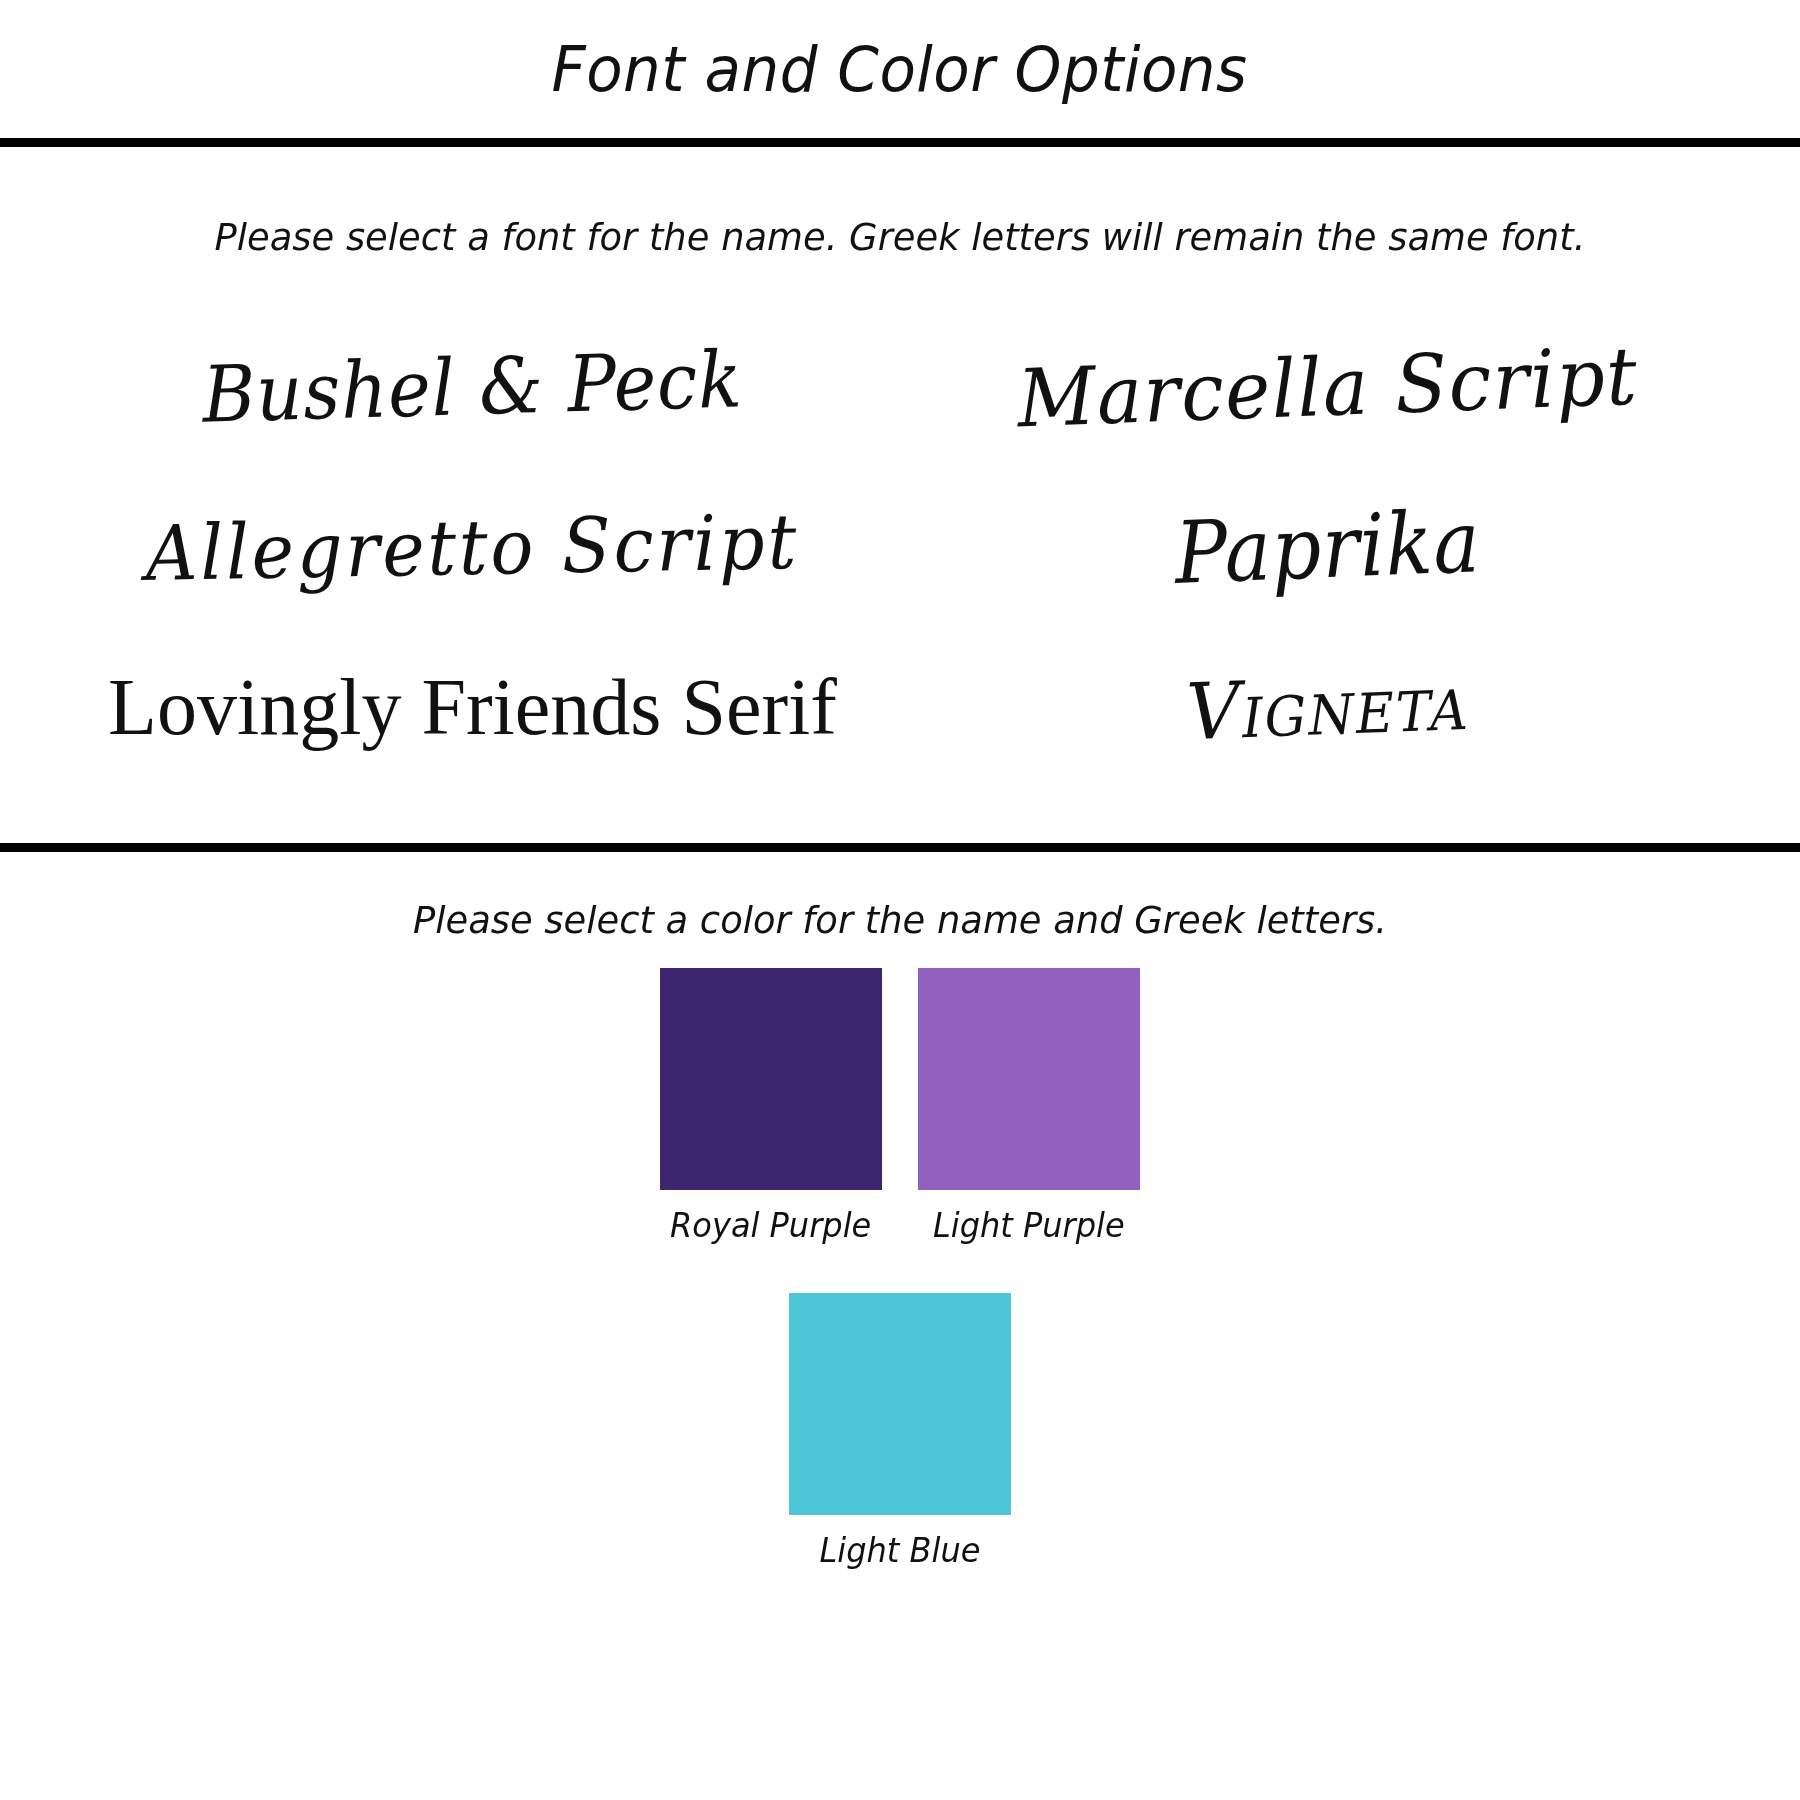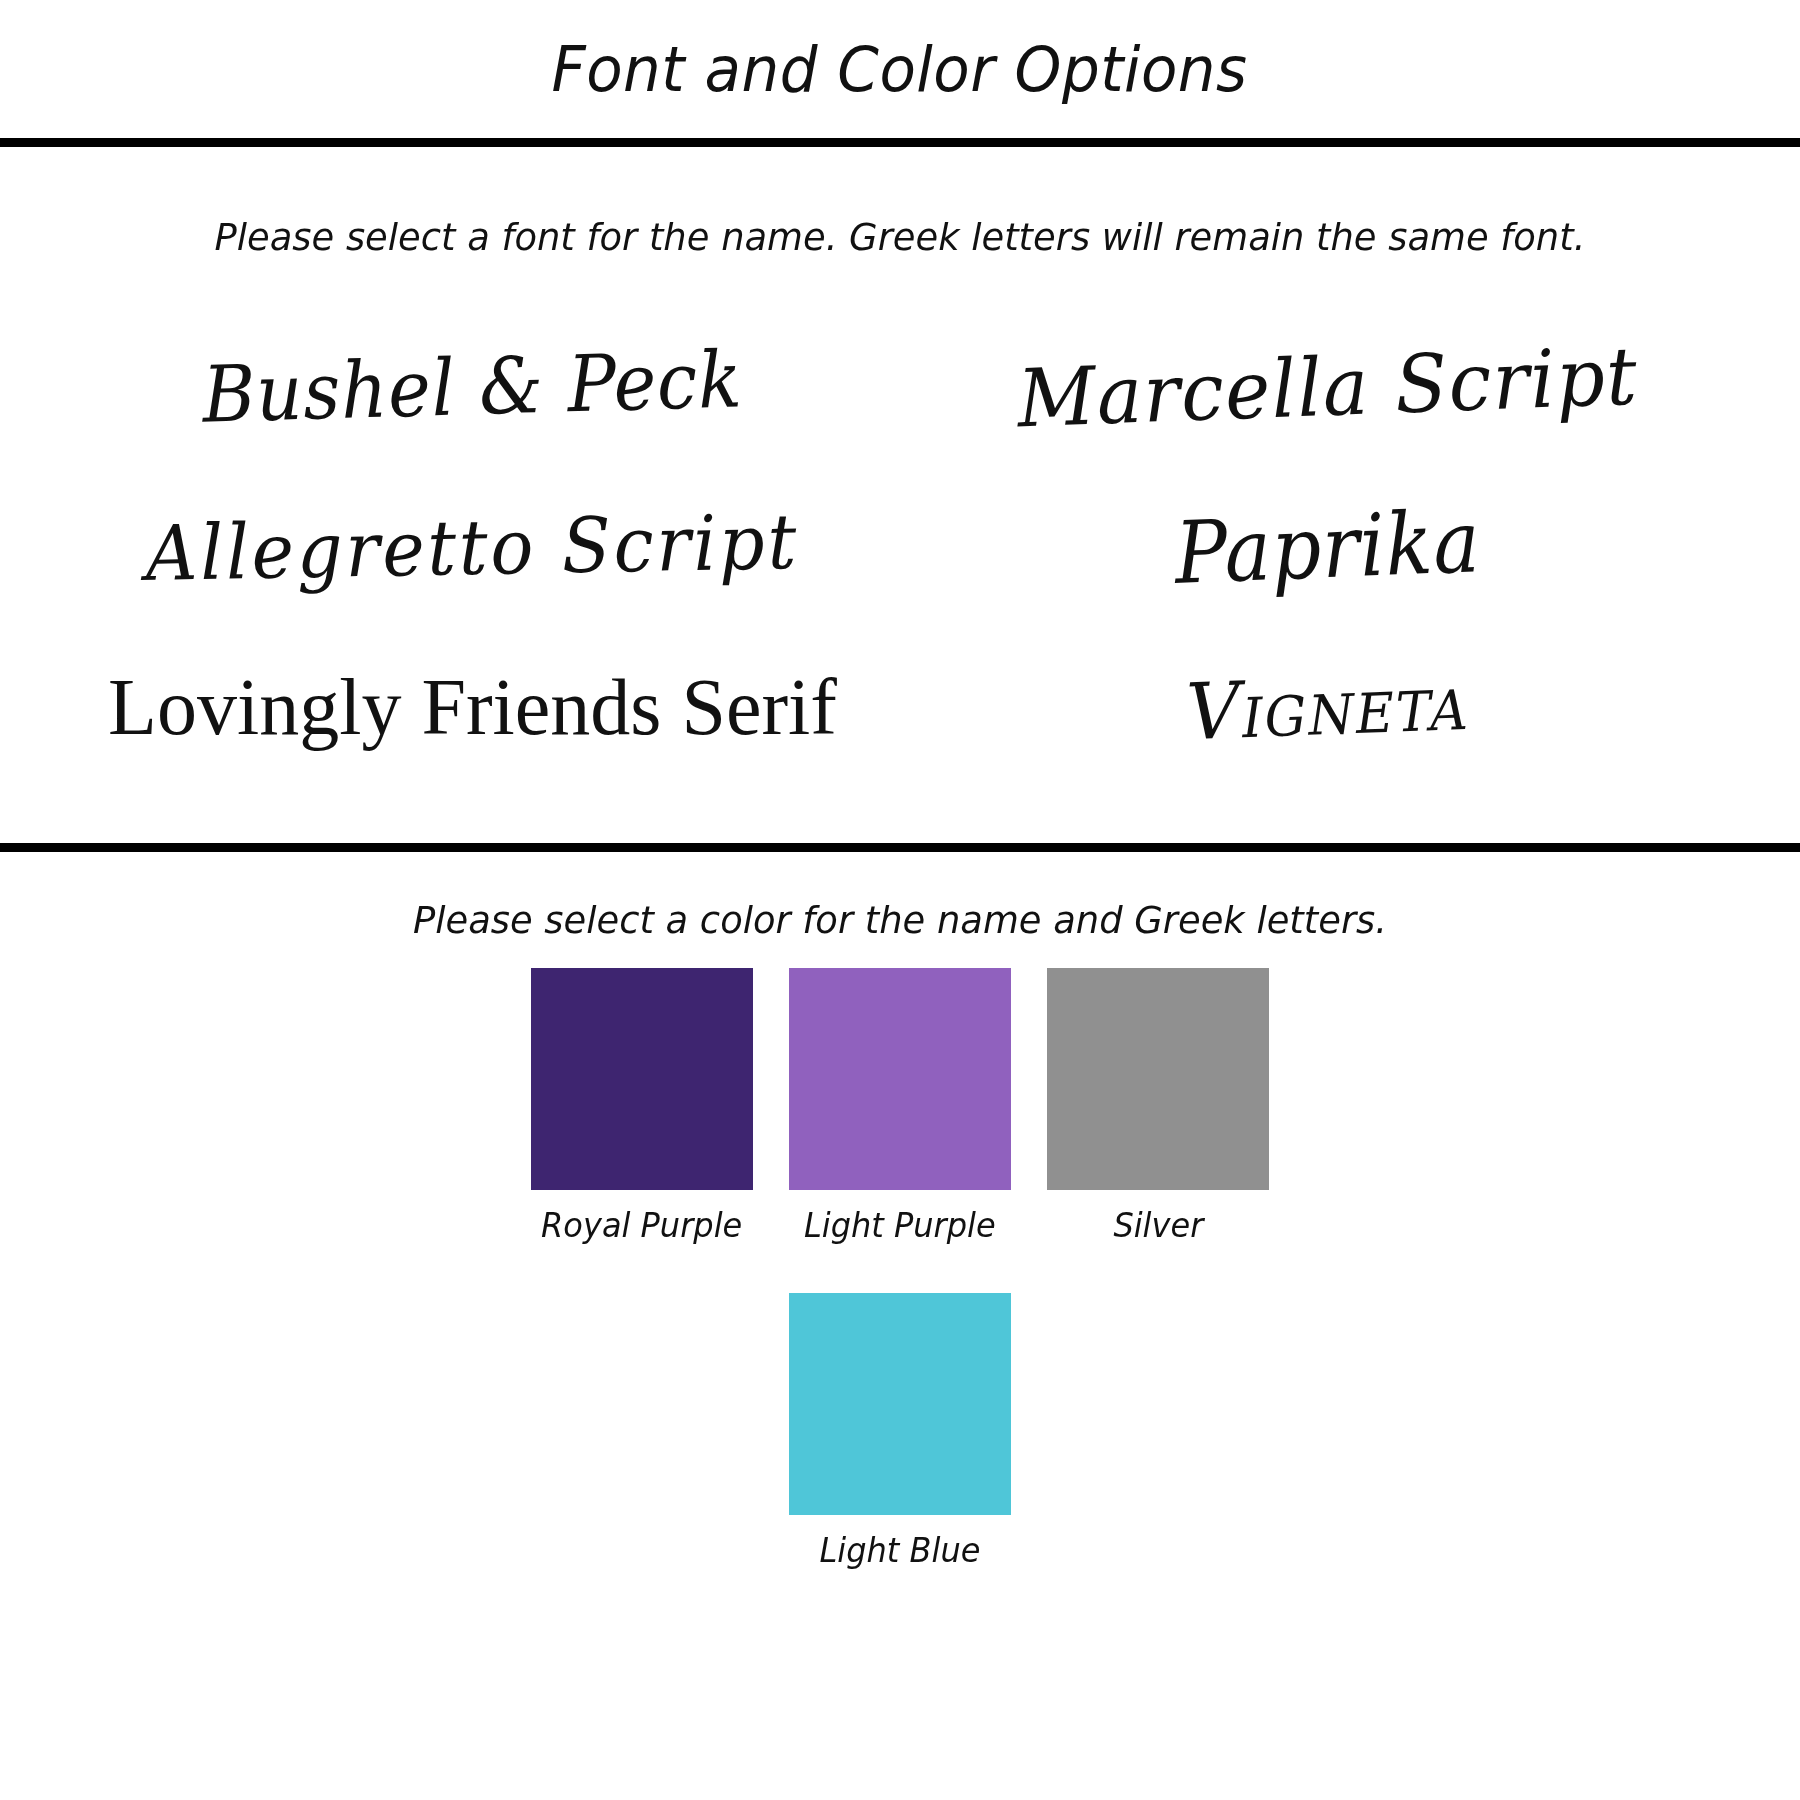--- a/index.html
+++ b/index.html
@@ -220,24 +220,20 @@
 
     <div class="swatch-row">
       <div class="swatch">
         <div class="chip" style="background:#3E2570"></div>
         <div class="chip-label">Royal Purple</div>
       </div>
       <div class="swatch">
         <div class="chip" style="background:#9061BE"></div>
         <div class="chip-label">Light Purple</div>
       </div>
-      <div class="swatch">
-        <div class="chip" style="background:#909090"></div>
-        <div class="chip-label">Silver</div>
-      </div>
     </div>
 
     <div class="swatch-row second">
       <div class="swatch">
         <div class="chip" style="background:#4FC6D8"></div>
         <div class="chip-label">Light Blue</div>
       </div>
     </div>
   </div>
 

